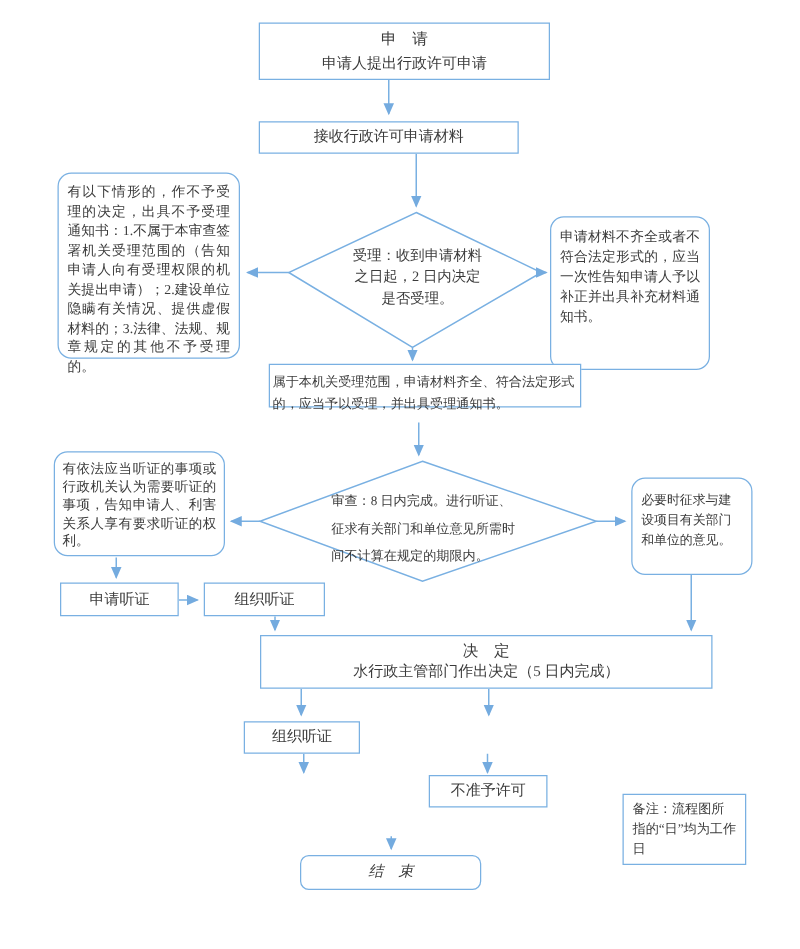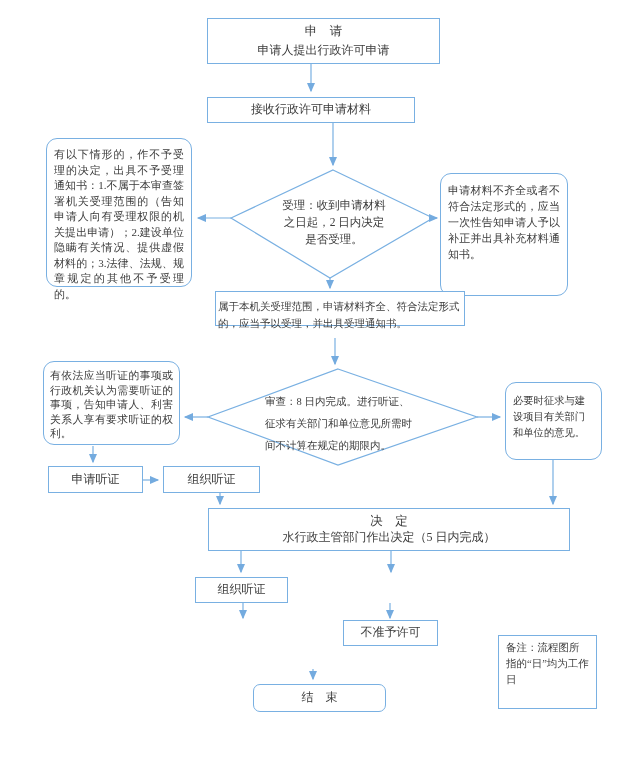--- a/index.html
+++ b/index.html
@@ -99,19 +99,19 @@
 
   <div class="node center" style="left:195px;top:577px;width:93px;height:26px;">
     <span class="lbl">组织听证</span>
   </div>
 
   <div class="node center" style="left:343px;top:577px;width:95px;height:26px;margin-top:43px;">
     <span class="lbl">不准予许可</span>
   </div>
 
 
-  <div class="node center soft" style="left:253px;top:684px;width:133px;height:28px;">
+  <div class="node center soft" style="left:240px;top:684px;width:145px;height:28px;font-style:italic;">
     <span class="lbl">结　束</span>
   </div>
 
-  <div class="node" style="left:498px;top:635px;width:99px;height:74px;padding:4px 7px;font-size:10.5px;line-height:16px;border-width:1.5px;">备注：流程图所指的“日”均为工作日</div>
+  <div class="node" style="left:498px;top:635px;width:99px;height:57px;padding:4px 7px;font-size:10.5px;line-height:16px;border-width:1.5px;">备注：流程图所指的“日”均为工作日</div>
 
 </div>
 
 </body></html>

